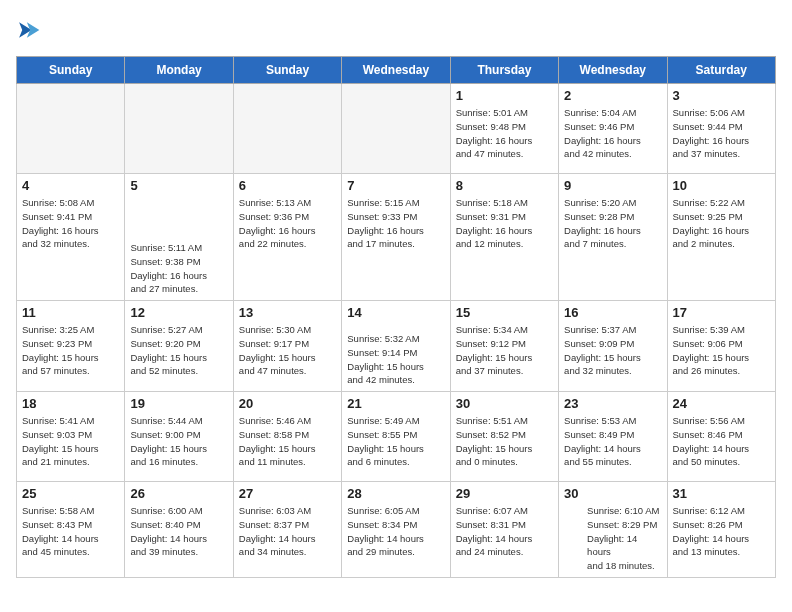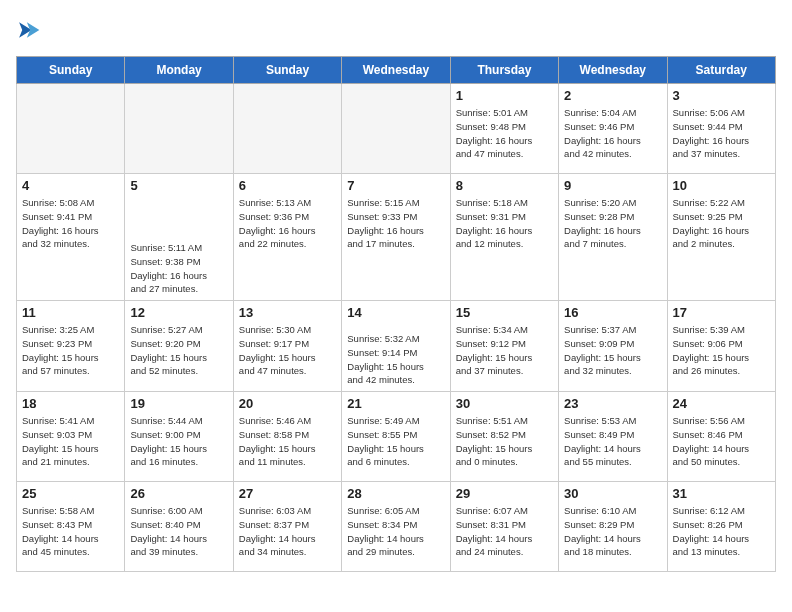--- a/index.html
+++ b/index.html
@@ -332,21 +332,21 @@
         </td>
         <td>
           <span class="day-num">29</span>
           <div class="day-info" style="white-space: pre-line;">Sunrise: 6:07 AM
 Sunset: 8:31 PM
 Daylight: 14 hours
 and 24 minutes.</div>
         </td>
         <td>
           <span class="day-num">30</span>
-          <div class="day-info" style="white-space: pre-line;">Sunrise: 6:10 AM
+          <div class="day-info" style="white-space: pre-line; margin-left: 23px;">Sunrise: 6:10 AM
 Sunset: 8:29 PM
 Daylight: 14 hours
 and 18 minutes.</div>
         </td>
         <td>
           <span class="day-num">31</span>
           <div class="day-info" style="white-space: pre-line;">Sunrise: 6:12 AM
 Sunset: 8:26 PM
 Daylight: 14 hours
 and 13 minutes.</div>

